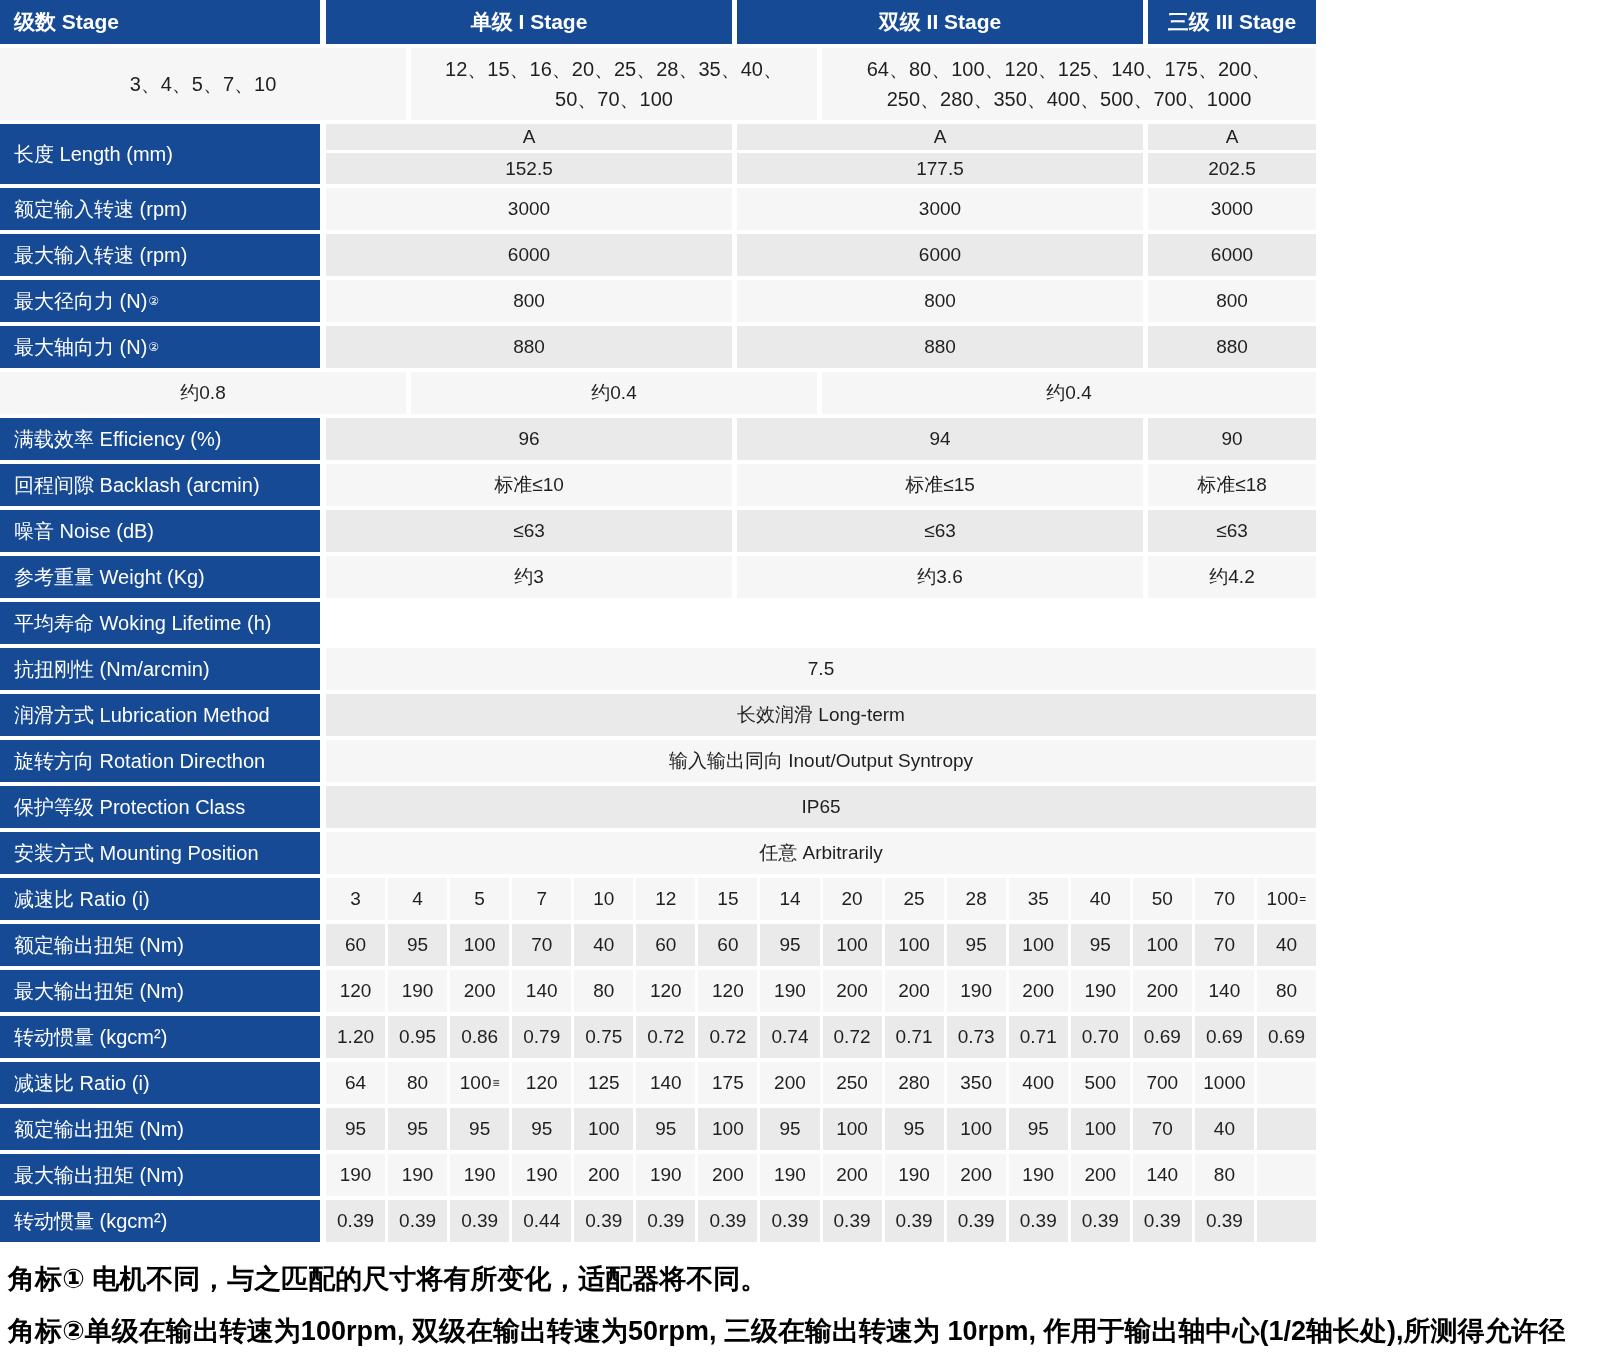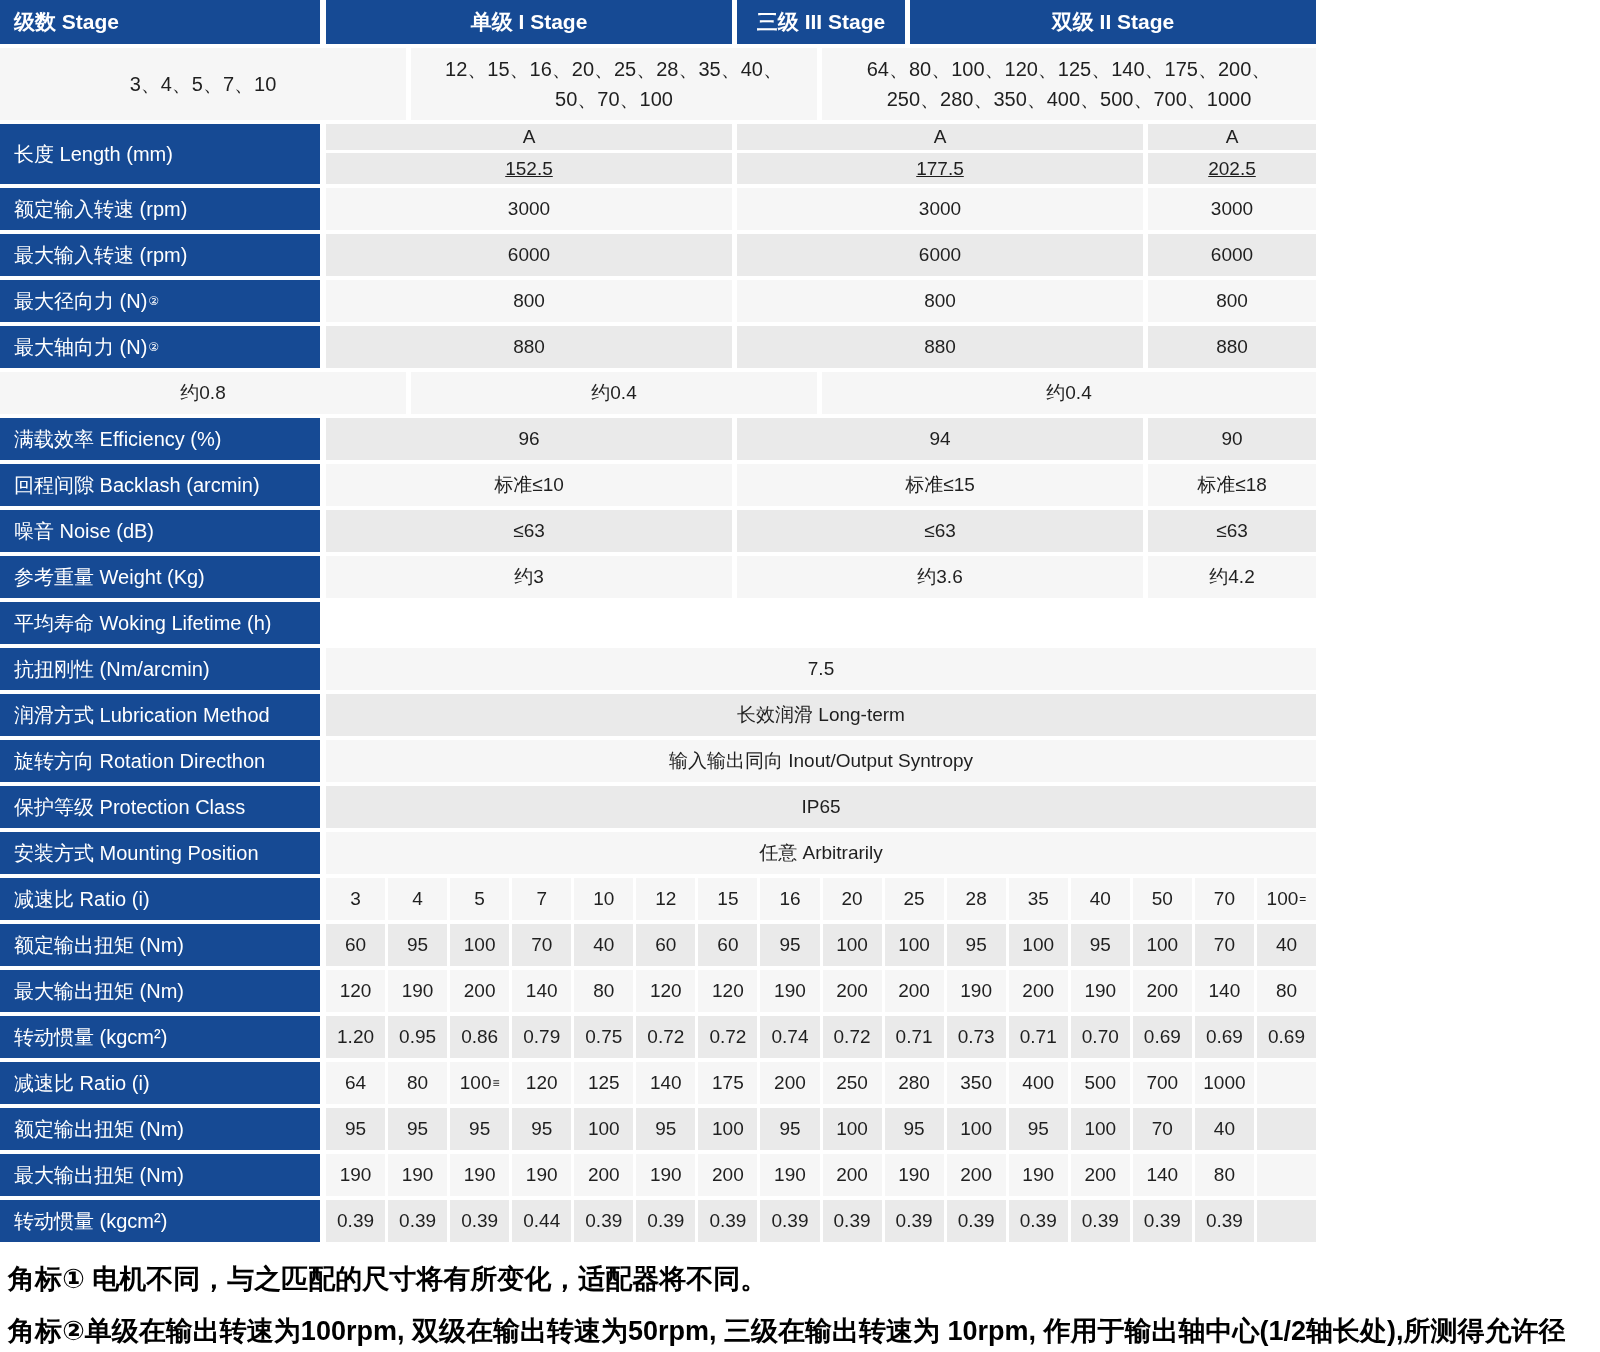--- a/index.html
+++ b/index.html
@@ -68,21 +68,21 @@
     line-height:1.5;
     font-size:20px;
   }
   .splitcol{
     display:flex;
     flex-direction:column;
     gap:3px;
   }
   .splitcol .cell{ width:100%; }
   .splitcol .top{ height:26px; }
-  .splitcol .bot{ height:31px;text-decoration:underline; }
+  .splitcol .bot{ height:31px; }
   sup{
     font-size:12px;
     line-height:0;
     vertical-align:super;
     margin-left:1px;
   }
   .notes{ padding:16px 8px 0 8px; }
   .note{
     font-size:27px;
     font-weight:700;
@@ -93,22 +93,22 @@
 </style>
 </head>
 <body>
 
 <div class="table">
 
   <div class="row header">
     <div class="label hdr">级数 Stage</div>
     <div class="cells">
       <div class="cell hdr c0">单级 I Stage</div>
+      <div class="cell hdr c1">双级 II Stage</div>
       <div class="cell hdr c2">三级 III Stage</div>
-      <div class="cell hdr c1">双级 II Stage</div>
     </div>
   </div>
 
   <div id="spec-rows">
       <div class="row tall">
         <div class="cells">
           <div class="cell c0 light">3、4、5、7、10</div>
           <div class="cell c1 light">12、15、16、20、25、28、35、40、50、70、100</div>
           <div class="cell c2 light">64、80、100、120、125、140、175、200、250、280、350、400、500、700、1000</div>
         </div>
@@ -240,21 +240,21 @@
       <div class="row">
         <div class="label">减速比 Ratio (i)</div>
         <div class="cells tight">
           <div class="cell rc light">3</div>
           <div class="cell rc light">4</div>
           <div class="cell rc light">5</div>
           <div class="cell rc light">7</div>
           <div class="cell rc light">10</div>
           <div class="cell rc light">12</div>
           <div class="cell rc light">15</div>
-          <div class="cell rc light">16</div>
+          <div class="cell rc light">14</div>
           <div class="cell rc light">20</div>
           <div class="cell rc light">25</div>
           <div class="cell rc light">28</div>
           <div class="cell rc light">35</div>
           <div class="cell rc light">40</div>
           <div class="cell rc light">50</div>
           <div class="cell rc light">70</div>
           <div class="cell rc light">100<sup>=</sup></div>
         </div>
       </div>

